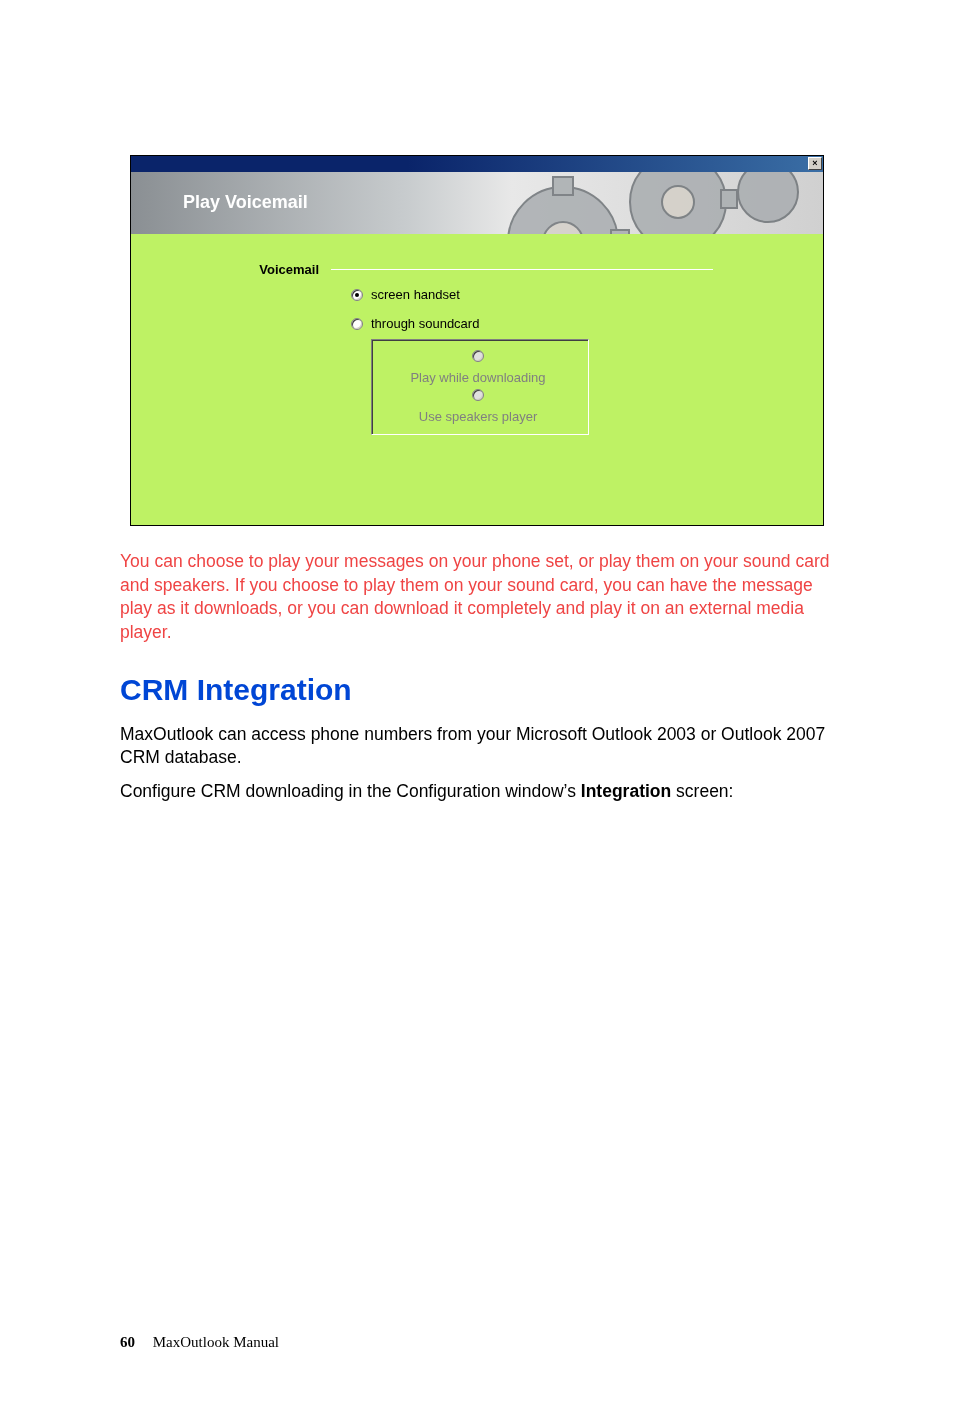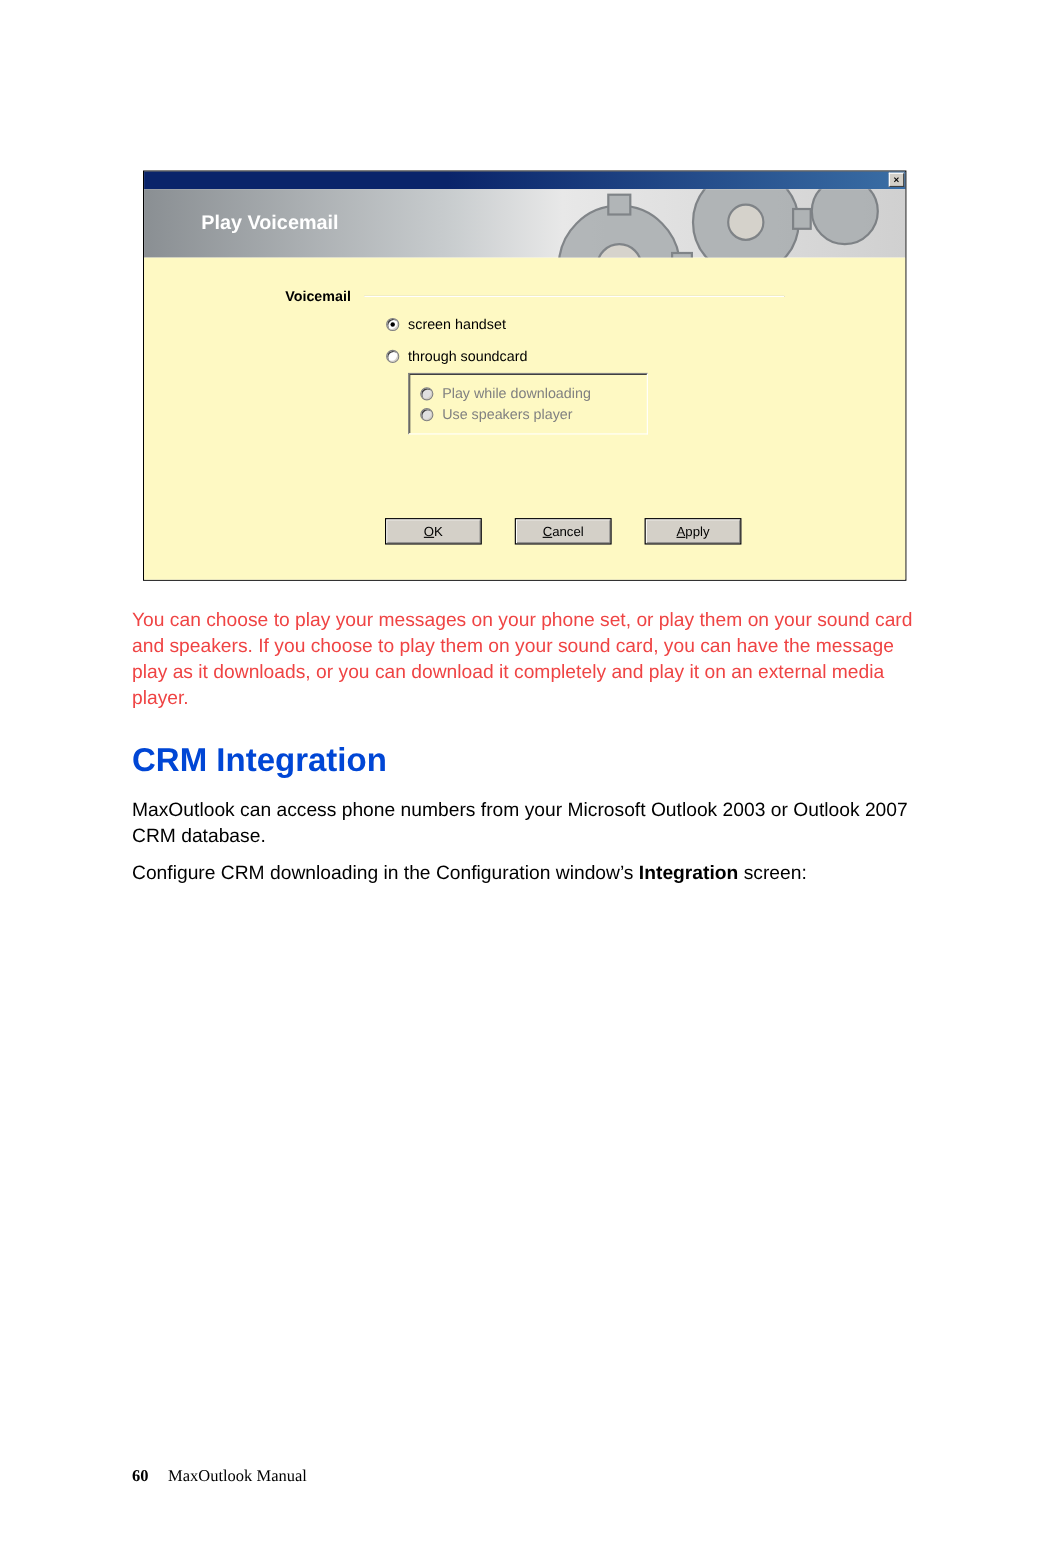--- a/index.html
+++ b/index.html
@@ -54,21 +54,21 @@
   }
   .gear-art {
     position: absolute;
     right: 10px;
     top: -40px;
     width: 320px;
     height: 160px;
     opacity: 0.85;
   }
   .dialog-body {
-    background: #fef9c3;
+    background: #bef264;
     padding: 28px 40px 20px 40px;
   }
   .section-row {
     display: flex;
     align-items: center;
     margin-bottom: 10px;
   }
   .section-label {
     width: 160px;
     text-align: right;
@@ -124,21 +124,21 @@
     border-top-color: #808080;
     border-left-color: #808080;
     border-right-color: #fff;
     border-bottom-color: #fff;
     box-shadow: inset 1px 1px 0 #404040;
     padding: 6px 14px 6px 10px;
     width: 218px;
     margin-left: 20px;
     margin-top: -6px;
   }
-  .sub-options .radio-row { margin: 4px 0; }
+  .sub-options .radio-row { margin: 4px 0; flex-direction: column; }
   .disabled-text { color: #808080; }
   .spacer { height: 70px; }
   .button-row {
     display: flex;
     justify-content: center;
     gap: 30px;
     padding: 6px 0 12px 70px;
   }
   .win-btn {
     width: 88px;
@@ -236,25 +236,20 @@
             <div class="radio disabled"></div>
             <span class="disabled-text">Play while downloading</span>
           </div>
           <div class="radio-row">
             <div class="radio disabled"></div>
             <span class="disabled-text">Use speakers player</span>
           </div>
         </div>
       </div>
       <div class="spacer"></div>
-      <div class="button-row">
-        <div class="win-btn"><span class="ul">O</span>K</div>
-        <div class="win-btn"><span class="ul">C</span>ancel</div>
-        <div class="win-btn"><span class="ul">A</span>pply</div>
-      </div>
     </div>
   </div>
 
   <p class="body-text">You can choose to play your messages on your phone set, or play them on your sound card and speakers. If you choose to play them on your sound card, you can have the message play as it downloads, or you can download it completely and play it on an external media player.</p>
 
   <h2 class="heading">CRM Integration</h2>
 
   <p class="para2">MaxOutlook can access phone numbers from your Microsoft Outlook 2003 or Outlook 2007 CRM database.</p>
 
   <p class="para3">

